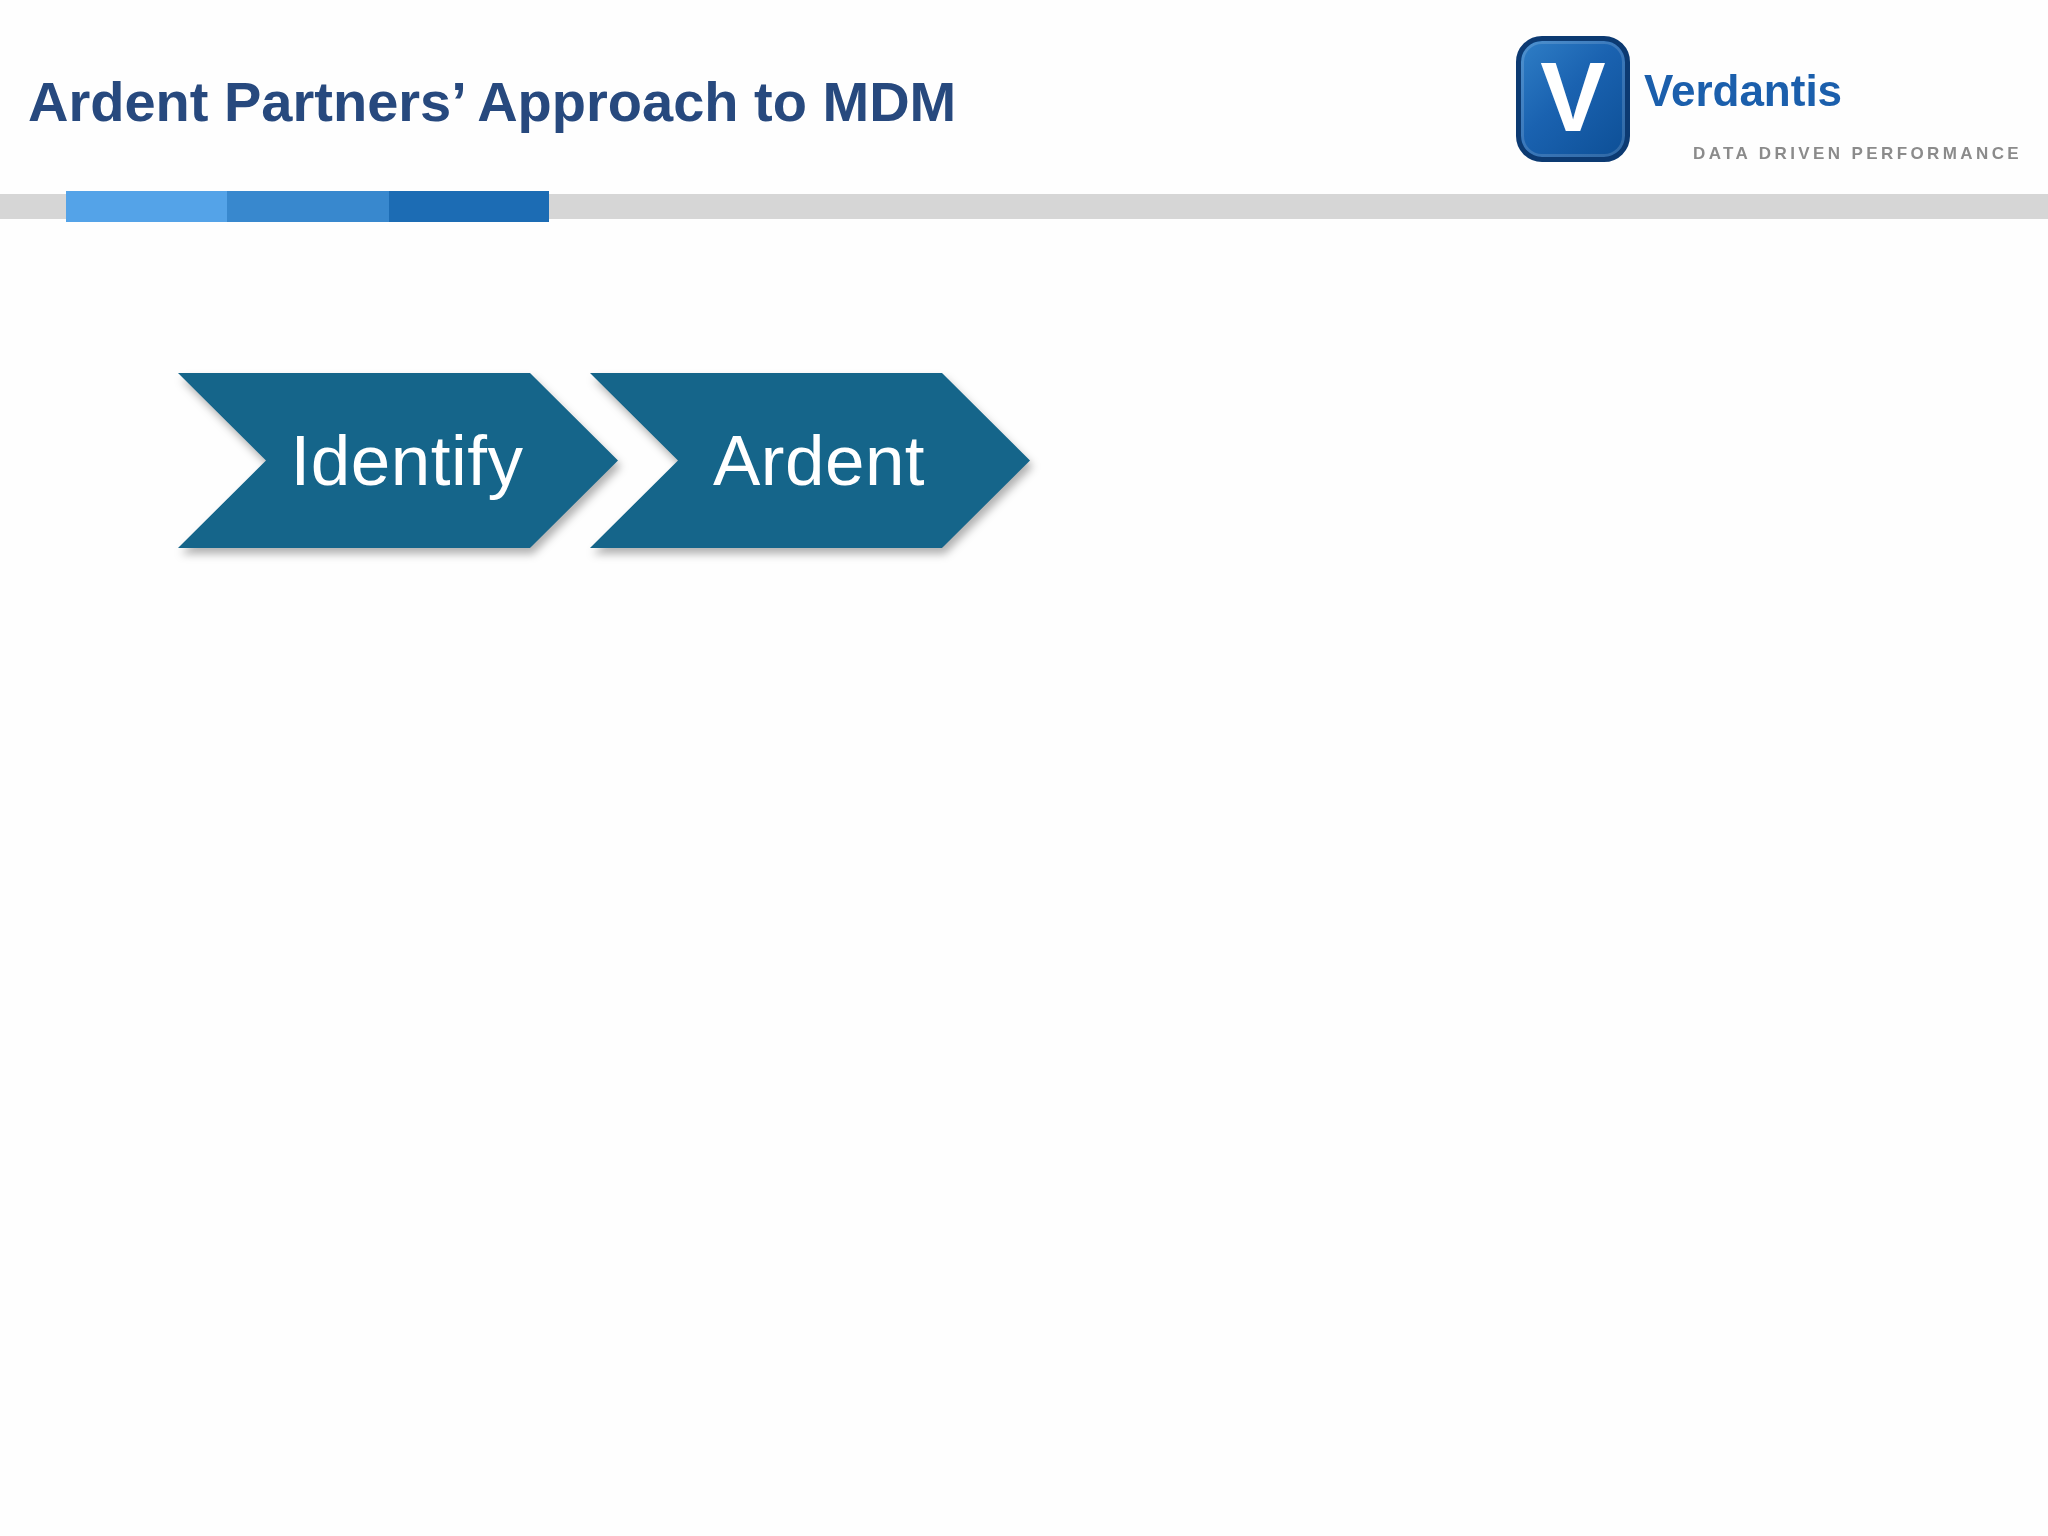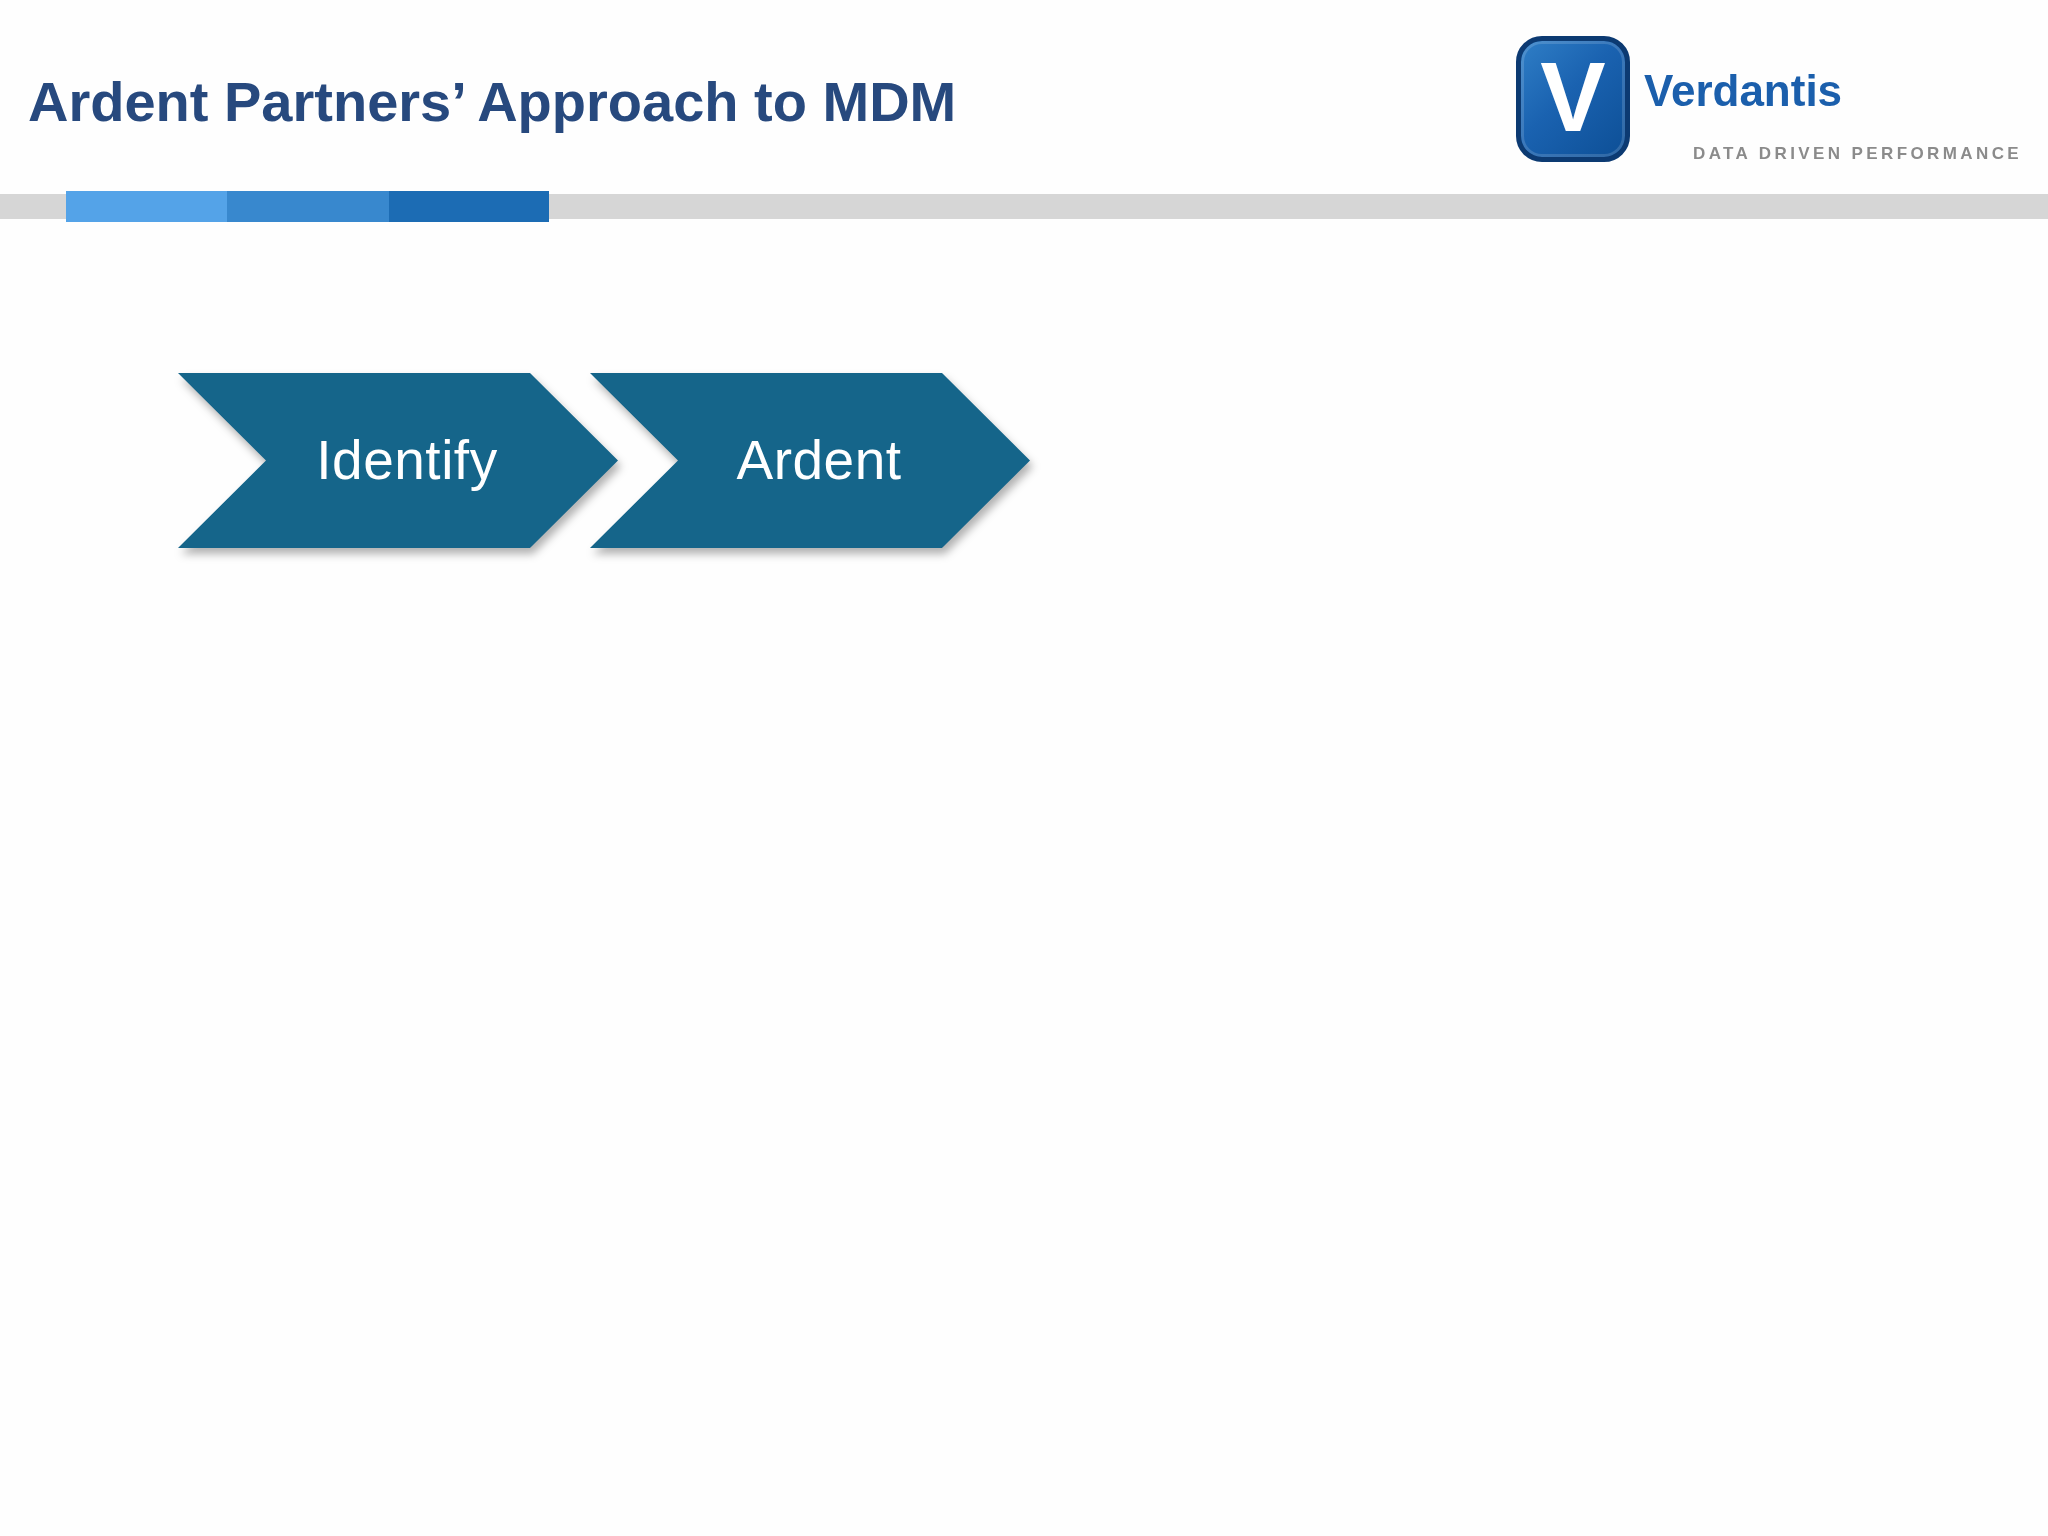--- a/index.html
+++ b/index.html
@@ -65,21 +65,21 @@
   .chev-wrap:nth-child(4){left:1414px;}
   .chev{
     width:100%;height:100%;
     background:var(--chevron,#15658A);
     clip-path:polygon(0 0, calc(100% - 88px) 0, 100% 50%, calc(100% - 88px) 100%, 0 100%, 88px 50%);
     display:flex;align-items:center;justify-content:center;
     padding-left:18px;box-sizing:border-box;
   }
   .chev span{
     color:var(--chevron-text,#FFFFFF);
-    font-size:55px;font-weight:400;line-height:55px;
+    font-size:71px;font-weight:400;line-height:55px;
     letter-spacing:0.5px;
     white-space:nowrap;
   }
 </style>
 </head>
 <body>
 
 <div class="slide">
 
   <h1 class="slide-title">Ardent Partners’ Approach to MDM</h1>

